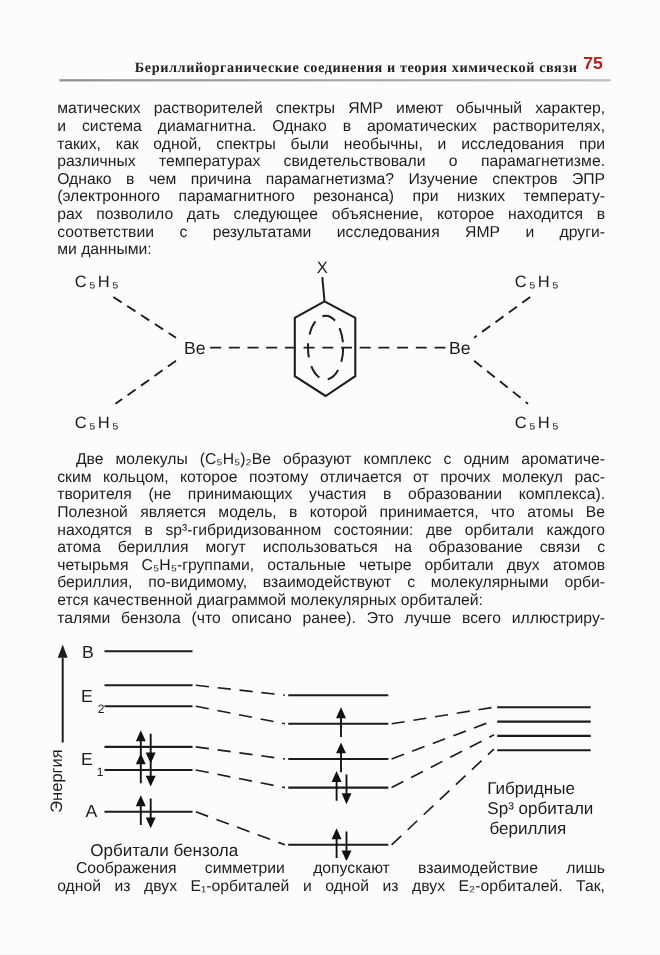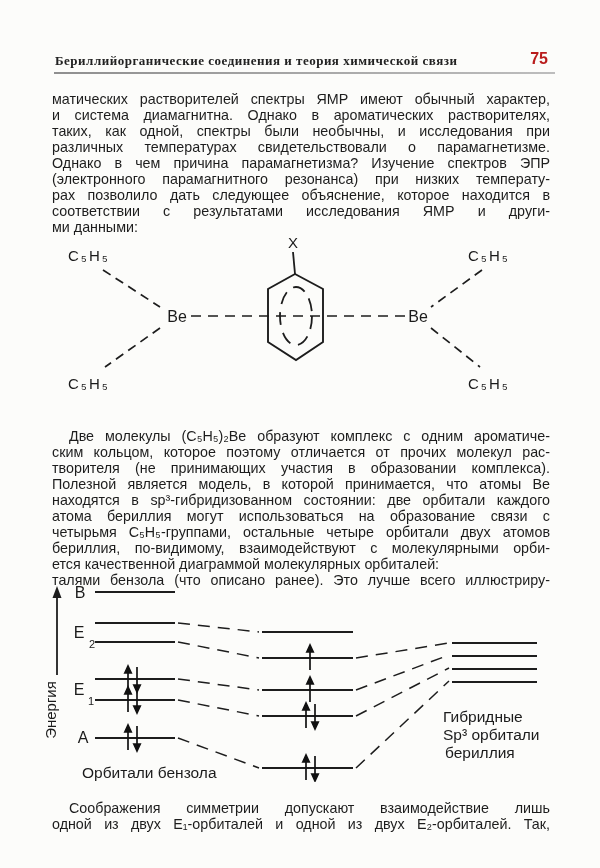--- a/index.html
+++ b/index.html
@@ -4,37 +4,37 @@
 <style>
   html,body{margin:0;padding:0;background:#e8e8e6;}
   .page{
     position:relative;width:600px;height:868px;margin:0 auto;
     background:#fcfcfa;color:#1c1c1c;overflow:hidden;
     font-family:"Liberation Sans", sans-serif;
   }
   .hdr-title{
     position:absolute;left:55px;top:53px;width:470px;
     font-family:"Liberation Serif", serif;font-weight:bold;
-    font-size:13px;letter-spacing:0.5px;color:#222;
+    font-size:13px;letter-spacing:0.5px;color:#222;text-align:right;
   }
   .hdr-page{
     position:absolute;right:52px;top:50px;
     font-weight:bold;font-size:16px;color:#b91c1c;
   }
   .hdr-rule{
     position:absolute;left:54px;top:72px;width:501px;height:2px;
     background:linear-gradient(to right,#8f8f8f,#a9a9a9 55%,#bdbdbd);
   }
   .para{
     position:absolute;left:52px;width:498px;
     font-size:14.3px;line-height:16px;color:#1d1d1d;
   }
   .tl{text-align:justify;text-align-last:justify;}
   .tl.last{text-align-last:left;}
-  .tl.indent{text-indent:17px;margin-top:18px;}
+  .tl.indent{text-indent:17px;}
   .p1{top:91px;}
   .p2{top:410px;}
   .p3{top:782px;}
   svg text{fill:#1b1b1b;font-family:"Liberation Sans", sans-serif;}
   .diag{position:absolute;}
   .sd{left:40px;top:233px;}
   .mo{left:35px;top:582px;}
 </style>
 </head>
 <body>

